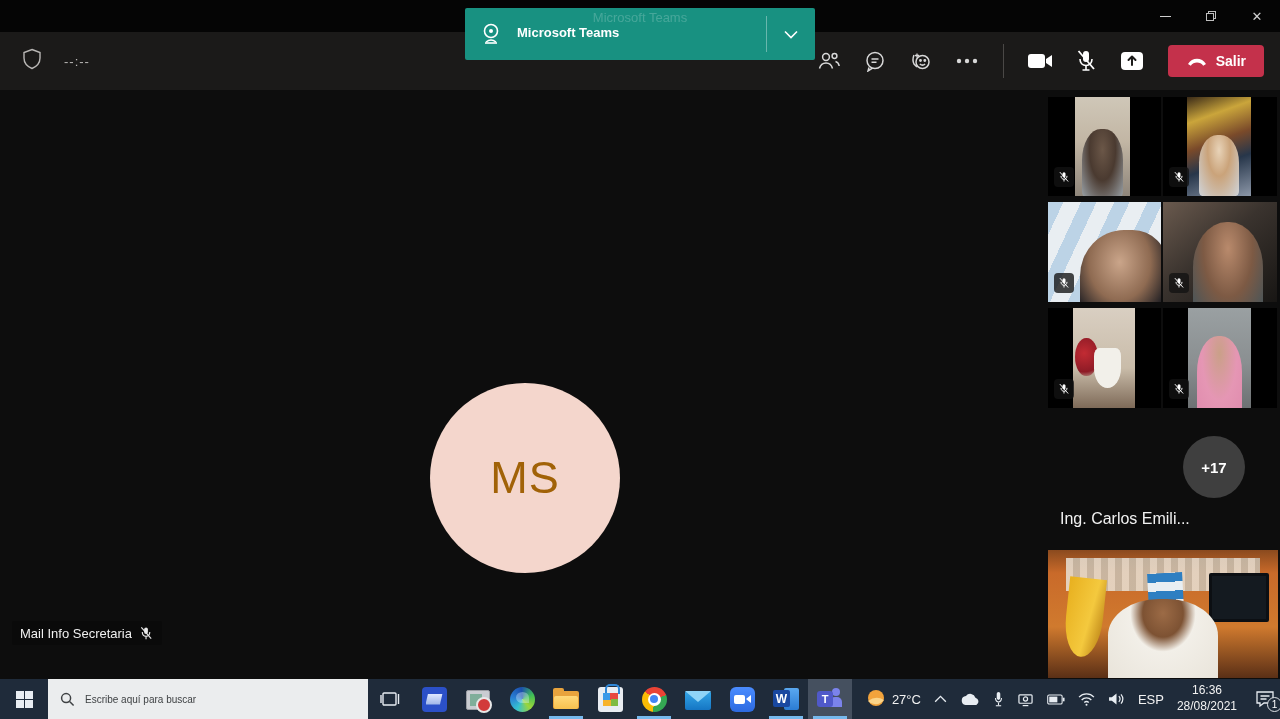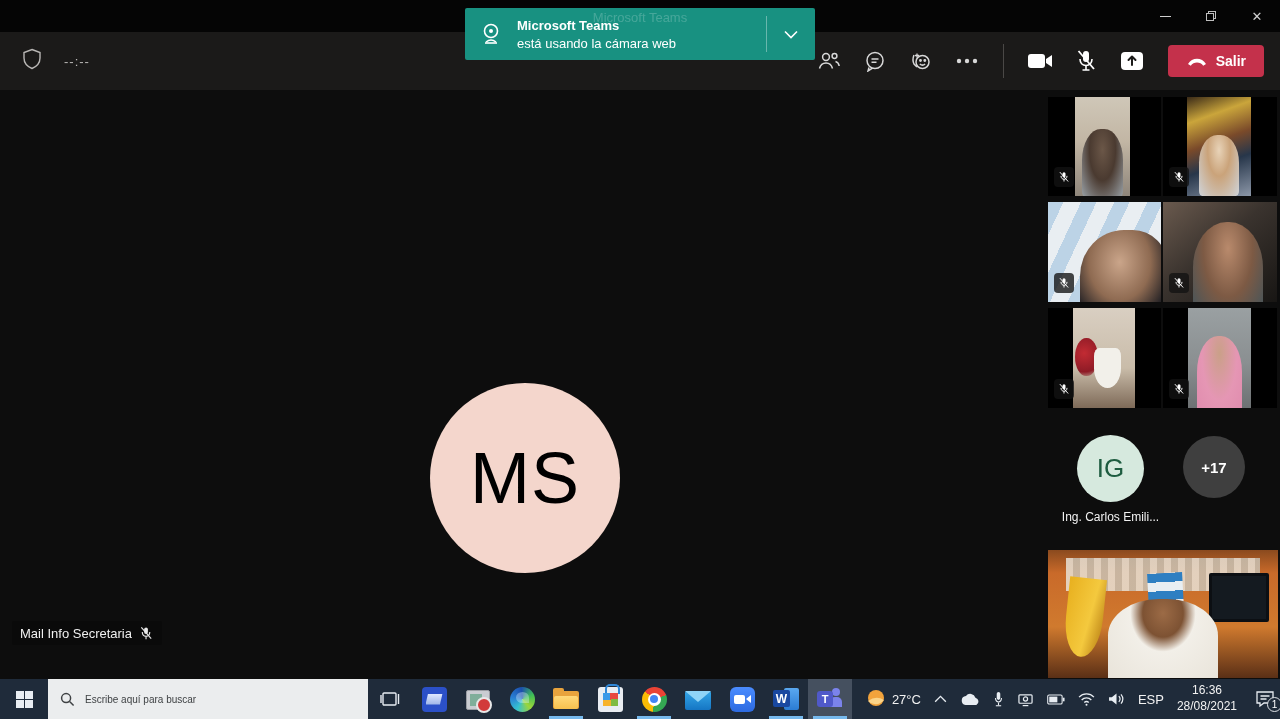--- a/index.html
+++ b/index.html
@@ -36,21 +36,21 @@
   .tb-right { position:absolute; right:16px; top:0; height:58px; display:flex; align-items:center; gap:10px; }
   .tb-icon { width:36px; height:36px; display:flex; align-items:center; justify-content:center; border-radius:4px; }
   .tb-sep { width:1px; height:34px; background:#4a4846; margin:0 8px; }
   .leave-btn { height:32px; background:#c4314b; border:none; border-radius:4px; color:#fff;
     font-size:14px; font-weight:bold; display:flex; align-items:center; gap:8px; padding:0 18px; margin-left:8px; }
 
   
   .stage { position:absolute; left:0; top:90px; width:1280px; height:589px; background:#0d0d0d; }
   .ms-avatar { position:absolute; left:430px; top:293px; width:190px; height:190px; border-radius:50%;
     background:#f4d6cc; display:flex; align-items:center; justify-content:center; }
-  .ms-avatar span { font-size:72px; color:#000000; letter-spacing:1px; }
+  .ms-avatar span { font-size:45px; color:#a16207; letter-spacing:1px; }
   .stage-label { position:absolute; left:12px; bottom:34px; height:24px; background:rgba(10,10,10,0.85);
     border-radius:3px; display:flex; align-items:center; gap:7px; padding:0 8px; }
   .stage-label span { color:#f0f0f0; font-size:13px; }
 
   
   .tile { position:absolute; background:#000; overflow:hidden; }
   .pvid { position:absolute; top:0; height:100%; }
   .mute-badge { position:absolute; left:6px; bottom:9px; width:20px; height:20px; border-radius:4px;
     background:rgba(18,18,18,0.78); display:flex; align-items:center; justify-content:center; }
   
@@ -71,21 +71,21 @@
     background:radial-gradient(circle at 40% 40%, #c22b33 0%, #8e1b26 70%, transparent 100%); }
   .scene5::after { content:""; position:absolute; left:34%; top:40%; width:44%; height:40%; border-radius:20% 20% 50% 50%;
     background:#f2f0ea; }
   .scene6 { background:linear-gradient(180deg,#9aa0a2 0%,#8a8f91 55%,#6d7173 100%); }
   .scene6::after { content:""; position:absolute; left:14%; top:28%; width:72%; height:78%; border-radius:46% 46% 8% 8%;
     background:radial-gradient(ellipse at 50% 22%, #caa088 0%, #e596b4 55%, #e08cae 100%); }
   .overflow-circle { position:absolute; border-radius:50%; background:#3f3f3f; display:flex; align-items:center; justify-content:center; }
   .overflow-circle span { color:#fff; font-size:15px; font-weight:bold; }
   .ig-avatar { position:absolute; border-radius:50%; background:#d6e9de; display:flex; align-items:center; justify-content:center; }
   .ig-avatar span { color:#1e5c40; font-size:26px; }
-  .ig-label { position:absolute; color:#f2f2f2; font-size:12px; text-align:center; white-space:nowrap; }
+  .ig-label { position:absolute; color:#f2f2f2; font-size:16px; text-align:center; white-space:nowrap; }
   .bigscene { background:linear-gradient(180deg,#8a4a1e 0%,#c96a2a 18%,#d07a2e 60%,#5a2f16 100%); }
   .bigscene .curtain { position:absolute; left:8%; top:6%; width:84%; height:26%;
     background:repeating-linear-gradient(90deg,#e8e2d6 0 7px,#c9c2b4 7px 14px); opacity:0.85; }
   .bigscene .flag-y { position:absolute; left:8%; top:22%; width:16%; height:62%;
     background:linear-gradient(100deg,#e8b01f 0%,#f4c93e 60%,#b97f14 100%); border-radius:0 0 50% 50%; transform:rotate(6deg); }
   .bigscene .flag-b { position:absolute; left:44%; top:18%; width:15%; height:58%; transform:rotate(-3deg);
     background:repeating-linear-gradient(180deg,#2e7fc2 0 9px,#e8eef2 9px 18px); }
   .bigscene .tv { position:absolute; right:4%; top:18%; width:26%; height:38%; background:#141a20; border:3px solid #0c0f13; border-radius:2px; }
   .bigscene .person { position:absolute; left:26%; bottom:0; width:48%; height:62%; border-radius:46% 46% 0 0;
     background:radial-gradient(ellipse at 50% 18%, #9c6b46 0%, #7d5233 26%, #f2efe8 42%, #e9e4da 100%); }
@@ -169,21 +169,20 @@
     <div class="banner-icon">
       <svg width="26" height="26" viewBox="0 0 26 26" fill="none" stroke="#fff" stroke-width="1.6">
         <circle cx="13" cy="10" r="6.5"></circle>
           <circle cx="13" cy="10" r="2" fill="#fff" stroke="none"></circle>
         <path d="M8 21 q5 -4 10 0"></path>
           <path d="M7 22 h12"></path>
       </svg>
     </div>
     <div class="banner-text">
       <div class="banner-line1">Microsoft Teams</div>
-      <div class="banner-line2">está usando la cámara web</div>
     </div>
     <div class="banner-divider"></div>
     <div class="banner-chevron">
       <svg width="14" height="9" viewBox="0 0 14 9" fill="none" stroke="#fff" stroke-width="1.6">
           <path d="M1 1.5 L7 7.5 L13 1.5"></path>
         </svg>
     </div>
   </div>
 
   <div class="toolbar">
@@ -327,23 +326,20 @@
       <div class="pvid scene6" style="left:25px; width:63px;"></div>
       <div class="mute-badge">
         <svg width="12" height="12" viewBox="0 0 16 16" fill="none" stroke="#fff" stroke-width="1.3">
             <rect x="6" y="1.5" width="4" height="7" rx="2" fill="#fff" stroke="none"></rect>
             <path d="M4 6.5 c0 3 1.8 4.5 4 4.5 c2.2 0 4 -1.5 4 -4.5 M8 11 v3"></path>
             <path d="M2.5 1.5 L13.5 14"></path>
           </svg>
       </div>
     </div>
 
-    <div class="ig-avatar" style="left:1077px; top:345px; width:67px; height:67px;">
-      <span>IG</span>
-    </div>
     <div class="ig-label" style="left:1060px; top:420px; width:101px;">Ing. Carlos Emili...</div>
     <div class="overflow-circle" style="left:1183px; top:346px; width:62px; height:62px;">
       <span>+17</span>
     </div>
 
     <div class="tile bigscene" style="left:1048px; top:460px; width:230px; height:128px;">
       <div class="curtain"></div>
       <div class="flag-y"></div>
       <div class="flag-b"></div>
       <div class="tv"></div>

